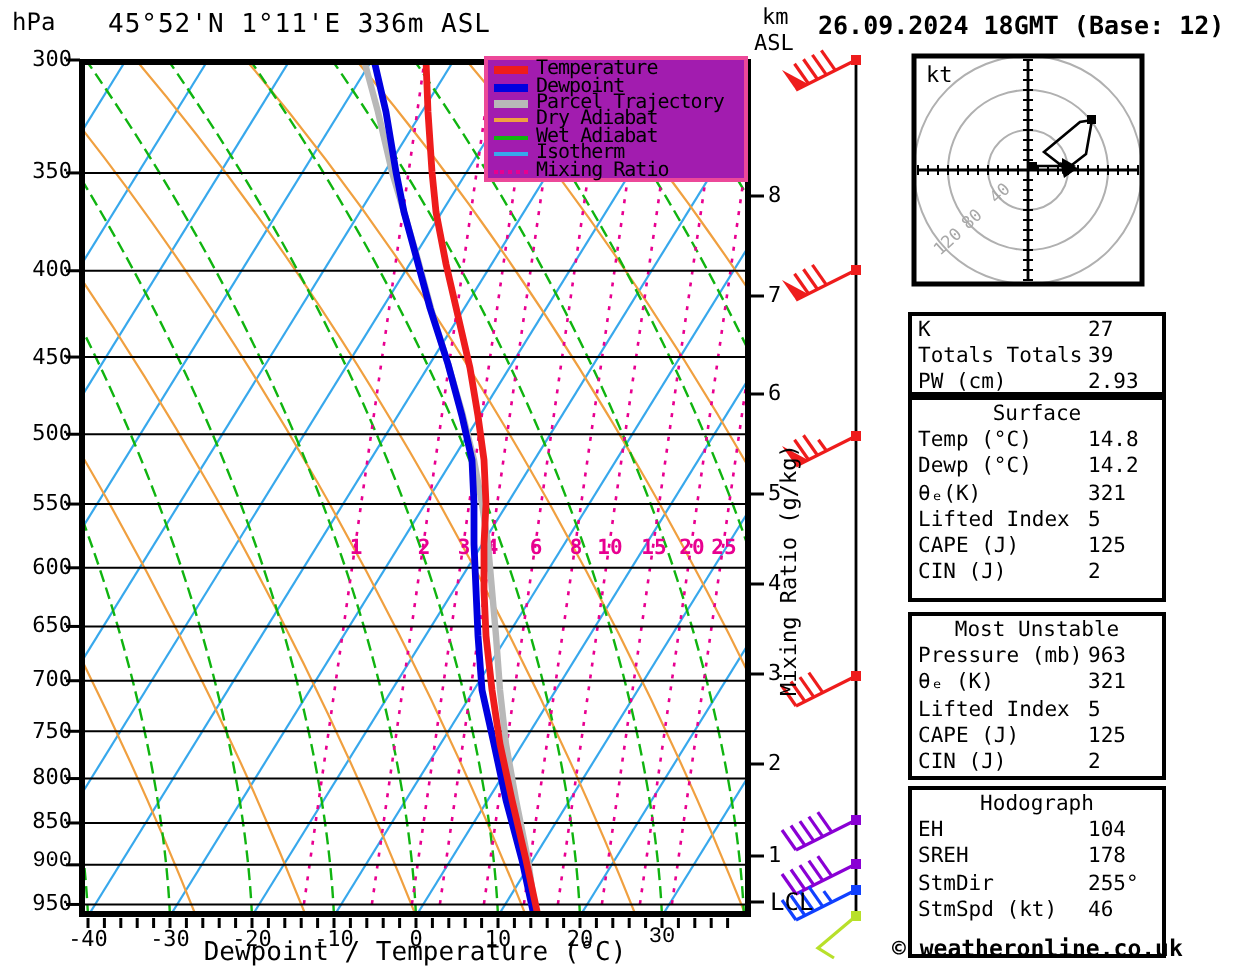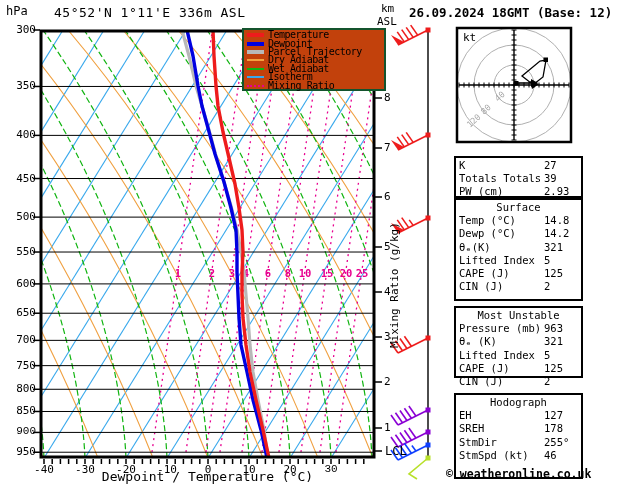--- a/index.html
+++ b/index.html
@@ -11,21 +11,21 @@
   .hpa{left:6px;top:4px;font-size:12px}
   .km-unit{left:381px;top:2px;font-size:11px}
   .asl-unit{left:377px;top:15px;font-size:11px}
   .kt{left:463px;top:31px;font-size:11px}
   .lcl{left:385px;top:444px;font-size:12px}
   .xtitle{left:40px;top:469px;width:335px;text-align:center;font-size:13px;white-space:pre}
   .mrlabel{left:388px;top:348px;font-size:11px;transform:rotate(-90deg);transform-origin:0 0;white-space:pre;width:150px}
   .ptick{width:32px;text-align:right;font-size:11px;left:4px}
   .ttick{width:34px;text-align:center;font-size:11px;top:463px}
   .ktick{left:384px;width:20px;font-size:11px}
-  .legend{left:242px;top:28px;width:144px;height:63px;border:2px solid #14532d;background:#c2410c;
+  .legend{left:242px;top:28px;width:132px;height:63px;border:2px solid #ec4899;background:#a21caf;
           padding:1px 2px 0 3px;box-sizing:border-box}
   .legend-row{display:flex;align-items:center;height:8.4px;overflow:visible}
   .legend-swatch{width:17px;margin-right:4px;flex:none}
   .legend-label{font-size:10px;line-height:8px;white-space:pre;letter-spacing:-.5px}
   .tbox{left:454px;width:129px;border:2px solid #000;background:#fff;box-sizing:border-box;
         padding:1px 3px;font-size:10.5px}
   .trow{display:flex;justify-content:flex-start;line-height:13.2px;white-space:pre}
   .trow .lab{flex:1 1 auto}
   .trow .val{flex:none;width:34px;text-align:left}
   .thead{text-align:center;line-height:13.2px;font-size:10.5px}
@@ -426,31 +426,31 @@
       </div>
       <div class="abs tbox" style="top: 198px; height: 103px;">
         <div class="thead">Surface</div>
         <div class="trow"><div class="lab">Temp (°C)</div><div class="val">14.8</div></div>
         <div class="trow"><div class="lab">Dewp (°C)</div><div class="val">14.2</div></div>
         <div class="trow"><div class="lab">θₑ(K)</div><div class="val">321</div></div>
         <div class="trow"><div class="lab">Lifted Index</div><div class="val">5</div></div>
         <div class="trow"><div class="lab">CAPE (J)</div><div class="val">125</div></div>
         <div class="trow"><div class="lab">CIN (J)</div><div class="val">2</div></div>
       </div>
-      <div class="abs tbox" style="top: 306px; height: 72px;">
+      <div class="abs tbox" style="top: 306px; height: 84px;">
         <div class="thead">Most Unstable</div>
         <div class="trow"><div class="lab">Pressure (mb)</div><div class="val">963</div></div>
         <div class="trow"><div class="lab">θₑ (K)</div><div class="val">321</div></div>
         <div class="trow"><div class="lab">Lifted Index</div><div class="val">5</div></div>
         <div class="trow"><div class="lab">CAPE (J)</div><div class="val">125</div></div>
         <div class="trow"><div class="lab">CIN (J)</div><div class="val">2</div></div>
       </div>
       <div class="abs tbox" style="top: 393px; height: 86px;">
         <div class="thead">Hodograph</div>
-        <div class="trow"><div class="lab">EH</div><div class="val">127</div></div>
+        <div class="trow"><div class="lab">EH</div><div class="val">104</div></div>
         <div class="trow"><div class="lab">SREH</div><div class="val">178</div></div>
         <div class="trow"><div class="lab">StmDir</div><div class="val">255°</div></div>
         <div class="trow"><div class="lab">StmSpd (kt)</div><div class="val">46</div></div>
       </div>
     </div>
 
   <div class="abs footer">© weatheronline.co.uk</div>
 </div>
 
 </body></html>

